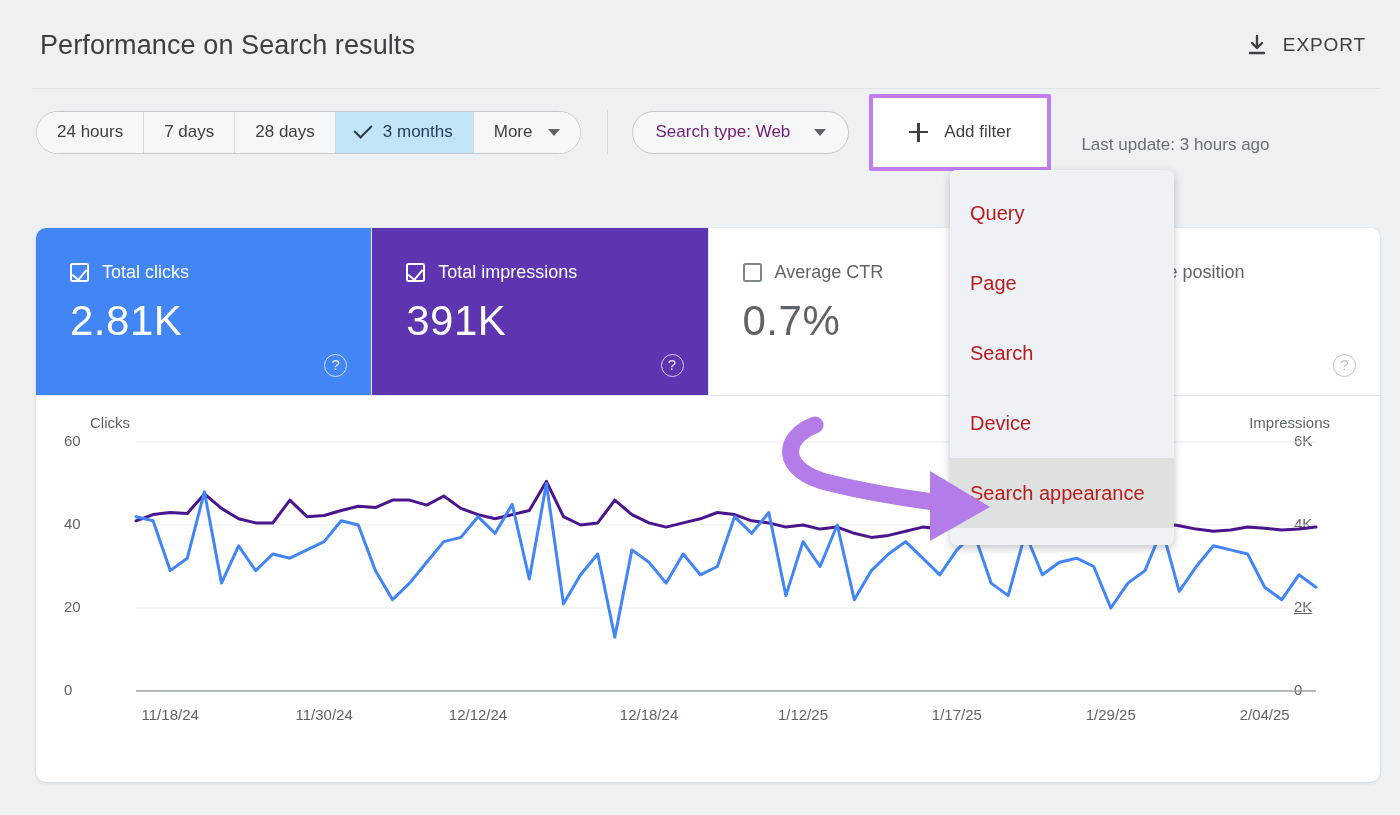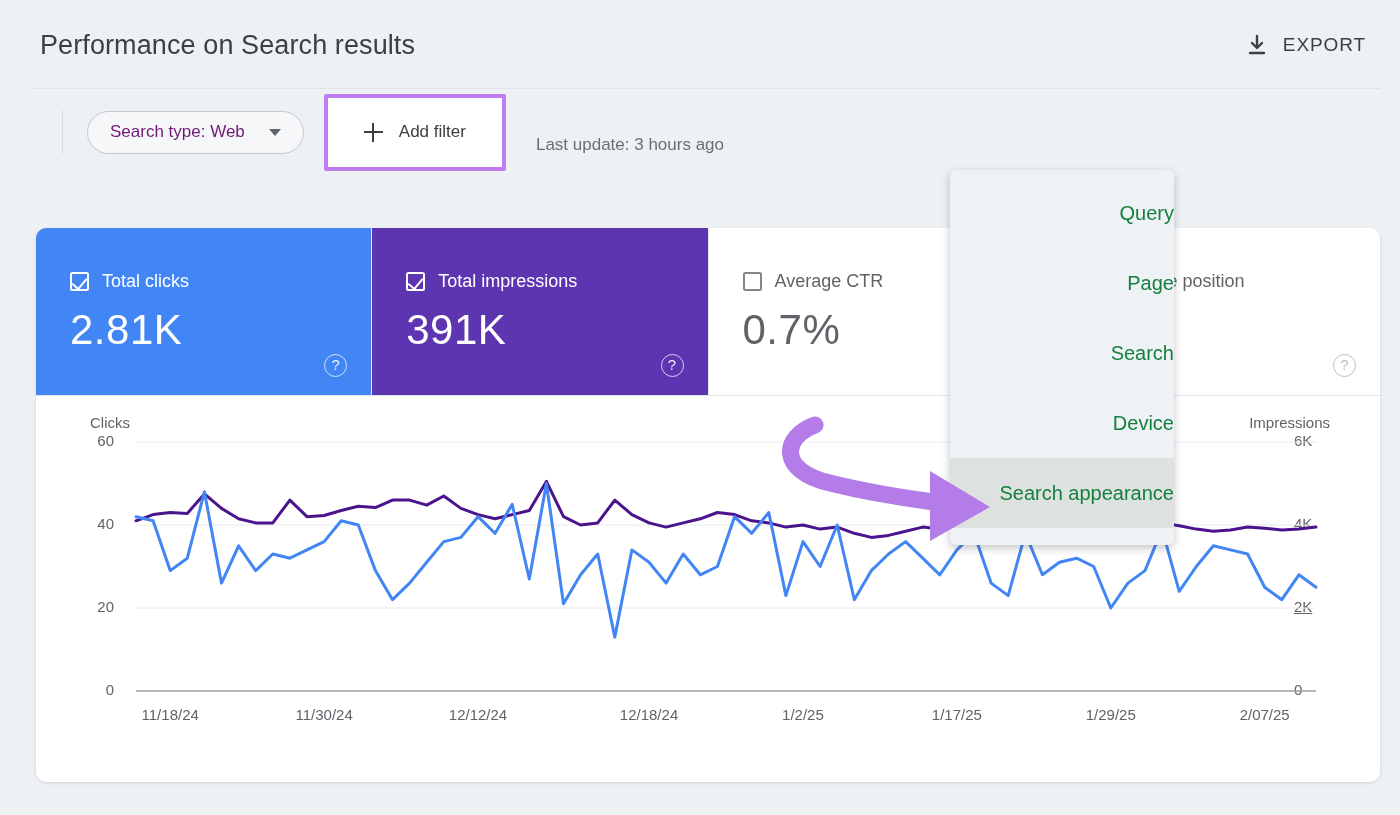--- a/index.html
+++ b/index.html
@@ -74,21 +74,21 @@
     overflow: hidden;
   }
   .metrics { display: flex; height: 168px; border-bottom: 1px solid #e3e6e9; }
   .metric {
     position: relative; flex: 1 1 0; padding: 34px 0 0 34px;
     border-right: 1px solid #e3e6e9; background: #fff;
   }
   .metric:last-child { border-right: none; }
   .metric.sel-blue { background: #4285f4; }
   .metric.sel-purple { background: #5e35b1; }
-  .m-head { display: flex; align-items: center; gap: 13px; margin-top: 9px; }
+  .m-head { display: flex; align-items: center; gap: 13px; }
   .cbox { width: 19px; height: 19px; border: 2px solid #80868b; border-radius: 2.5px; position: relative; flex: none; }
   .metric.sel-blue .cbox, .metric.sel-purple .cbox { border-color: #fff; }
   .cbox.checked::after {
     content: ""; position: absolute; left: 3px; top: 1px; width: 7px; height: 12px;
     border-right: 2.3px solid #fff; border-bottom: 2.3px solid #fff; transform: rotate(40deg);
   }
   .m-label { font-size: 18px; color: #5f6368; }
   .sel-blue .m-label, .sel-purple .m-label { color: #fff; }
   .m-value { margin-top: 14px; font-size: 42px; font-weight: 400; color: #5f6368; letter-spacing: .5px; }
   .sel-blue .m-value, .sel-purple .m-value { color: #fff; }
@@ -98,34 +98,34 @@
     font-size: 15px; line-height: 20px; text-align: center; cursor: pointer;
   }
   .sel-blue .q-icon, .sel-purple .q-icon { border-color: rgba(255,255,255,.75); color: rgba(255,255,255,.9); }
 
   
   .chart { position: relative; height: 385px; }
   .axis-title { position: absolute; font-size: 15px; color: #5f6368; }
   .axis-title.left { left: 54px; top: 18px; }
   .axis-title.right { right: 50px; top: 18px; }
   .ytick { position: absolute; font-size: 15px; color: #5f6368; }
-  .ytick.l { left: 36px; width: 42px; text-align: right; }
+  .ytick.l { left: 28px; width: 42px; }
   .ytick.r { right: 42px; width: 44px; text-align: left; }
   .xtick { position: absolute; font-size: 15px; color: #5f6368; transform: translateX(-50%); top: 310px; }
   svg.plot { position: absolute; left: 0; top: 0; width: 100%; height: 100%; }
 
   
   .dropdown {
     position: absolute; left: 950px; top: 170px; width: 224px; height: 375px;
     background: #eef1f5; border-radius: 6px; box-shadow: 0 3px 9px rgba(60,64,67,.3);
     padding-top: 8px; z-index: 30;
   }
   .dd-item {
-    height: 70px; display: flex; align-items: center; 
-    font-size: 20px; color: #15803d; cursor: pointer; justify-content: flex-end;
+    height: 70px; display: flex; align-items: center; padding-left: 20px;
+    font-size: 20px; color: #b91c1c; cursor: pointer;
   }
   .dd-item.hover { background: #dde2e1; }
 
   
   .arrow-anno { position: absolute; left: 770px; top: 415px; width: 260px; height: 140px; z-index: 40; pointer-events: none; }
 </style>
 </head>
 <body>
 
 <div class="page">
@@ -138,20 +138,39 @@
             <path d="M12 3v10M12 15l-5-5M12 15l5-5" stroke="#3c4043" stroke-width="2.4" fill="none" stroke-linecap="round" stroke-linejoin="round"></path>
             <path d="M5 20h14" stroke="#3c4043" stroke-width="2.4" stroke-linecap="round"></path>
           </svg>
       </span>
       <span>EXPORT</span>
     </div>
   </div>
   <div class="hr"></div>
 
   <div class="filterbar">
+    <div class="seg">
+      <div class="seg-item">
+        <span>24 hours</span>
+      </div>
+      <div class="seg-item">
+        <span>7 days</span>
+      </div>
+      <div class="seg-item">
+        <span>28 days</span>
+      </div>
+      <div class="seg-item active">
+        <span class="seg-check"></span>
+        <span>3 months</span>
+      </div>
+      <div class="seg-item">
+        <span>More</span>
+        <span class="caret"></span>
+      </div>
+    </div>
 
     <div class="divider-v"></div>
 
     <div class="pill">
       <span>Search type: Web</span>
       <span class="caret"></span>
     </div>
 
     <div class="addfilter-wrap">
       <div class="highlight-box">
@@ -218,24 +237,24 @@
           <div class="ytick r" style="top: 36px;">6K</div>
           <div class="ytick r" style="top: 119px;">4K</div>
           <div class="ytick r" style="top: 202px; text-decoration: underline;">2K</div>
           <div class="ytick r" style="top: 285px;">0</div>
         </div>
       <div id="xlabels">
           <div class="xtick" style="left: 134.203px;">11/18/24</div>
           <div class="xtick" style="left: 288.116px;">11/30/24</div>
           <div class="xtick" style="left: 442.029px;">12/12/24</div>
           <div class="xtick" style="left: 613.043px;">12/18/24</div>
-          <div class="xtick" style="left: 766.957px;">1/2/25</div>
+          <div class="xtick" style="left: 766.957px;">1/12/25</div>
           <div class="xtick" style="left: 920.87px;">1/17/25</div>
           <div class="xtick" style="left: 1074.78px;">1/29/25</div>
-          <div class="xtick" style="left: 1228.7px;">2/07/25</div>
+          <div class="xtick" style="left: 1228.7px;">2/04/25</div>
         </div>
       <svg class="plot" viewBox="0 0 1344 385" preserveAspectRatio="none">
         <g id="gridlines">
             <line x1="100" x2="1280" y1="46" y2="46" stroke="#e8eaed" stroke-width="1"></line>
             <line x1="100" x2="1280" y1="129" y2="129" stroke="#e8eaed" stroke-width="1"></line>
             <line x1="100" x2="1280" y1="212" y2="212" stroke="#e8eaed" stroke-width="1"></line>
             <line x1="100" x2="1280" y1="295" y2="295" stroke="#9aa0a6" stroke-width="1.5"></line>
           </g>
         <path id="series-1" fill="none" stroke-width="3" stroke-linejoin="round" stroke-linecap="round" d="M100.0,124.8 L117.1,118.6 L134.2,116.5 L151.3,117.4 L168.4,97.9 L185.5,112.4 L202.6,122.8 L219.7,126.9 L236.8,126.9 L253.9,104.1 L271.0,120.7 L288.1,119.5 L305.2,114.5 L322.3,110.3 L339.4,111.6 L356.5,104.1 L373.6,104.1 L390.7,109.1 L407.8,100.0 L424.9,112.4 L442.0,118.6 L459.1,122.8 L476.2,118.6 L493.3,114.5 L510.4,85.4 L527.5,120.7 L544.6,129.0 L561.7,126.9 L578.8,104.1 L595.9,118.6 L613.0,126.9 L630.1,131.1 L647.2,126.9 L664.3,122.8 L681.4,116.5 L698.6,118.6 L715.7,124.8 L732.8,126.9 L749.9,131.1 L767.0,129.0 L784.1,133.1 L801.2,131.1 L818.3,137.3 L835.4,141.4 L852.5,139.4 L869.6,135.2 L886.7,131.1 L903.8,133.1 L920.9,126.9 L938.0,133.1 L955.1,135.2 L972.2,133.1 L989.3,126.9 L1006.4,131.1 L1023.5,122.8 L1040.6,120.7 L1057.7,122.8 L1074.8,124.8 L1091.9,129.0 L1109.0,131.1 L1126.1,126.9 L1143.2,129.8 L1160.3,133.1 L1177.4,135.2 L1194.5,134.0 L1211.6,131.1 L1228.7,132.3 L1245.8,134.0 L1262.9,133.1 L1280.0,131.1" stroke="#4a148c"></path>
         <path id="series-0" fill="none" stroke-width="3" stroke-linejoin="round" stroke-linecap="round" d="M100.0,120.7 L117.1,124.8 L134.2,174.6 L151.3,162.2 L168.4,95.8 L185.5,187.1 L202.6,149.8 L219.7,174.6 L236.8,158.0 L253.9,162.2 L271.0,153.9 L288.1,145.6 L305.2,124.8 L322.3,129.0 L339.4,174.6 L356.5,203.7 L373.6,187.1 L390.7,166.3 L407.8,145.6 L424.9,141.4 L442.0,120.7 L459.1,137.3 L476.2,108.3 L493.3,183.0 L510.4,87.5 L527.5,207.8 L544.6,178.8 L561.7,158.0 L578.8,241.1 L595.9,153.9 L613.0,166.3 L630.1,187.1 L647.2,158.0 L664.3,178.8 L681.4,170.5 L698.6,120.7 L715.7,137.3 L732.8,116.5 L749.9,199.6 L767.0,145.6 L784.1,170.5 L801.2,129.0 L818.3,203.7 L835.4,174.6 L852.5,158.0 L869.6,145.6 L886.7,162.2 L903.8,178.8 L920.9,153.9 L938.0,137.3 L955.1,187.1 L972.2,199.6 L989.3,137.3 L1006.4,178.8 L1023.5,166.3 L1040.6,162.2 L1057.7,170.5 L1074.8,212.0 L1091.9,187.1 L1109.0,174.6 L1126.1,133.1 L1143.2,195.4 L1160.3,170.5 L1177.4,149.8 L1194.5,153.9 L1211.6,158.0 L1228.7,191.2 L1245.8,203.7 L1262.9,178.8 L1280.0,191.2" stroke="#4285f4"></path>

